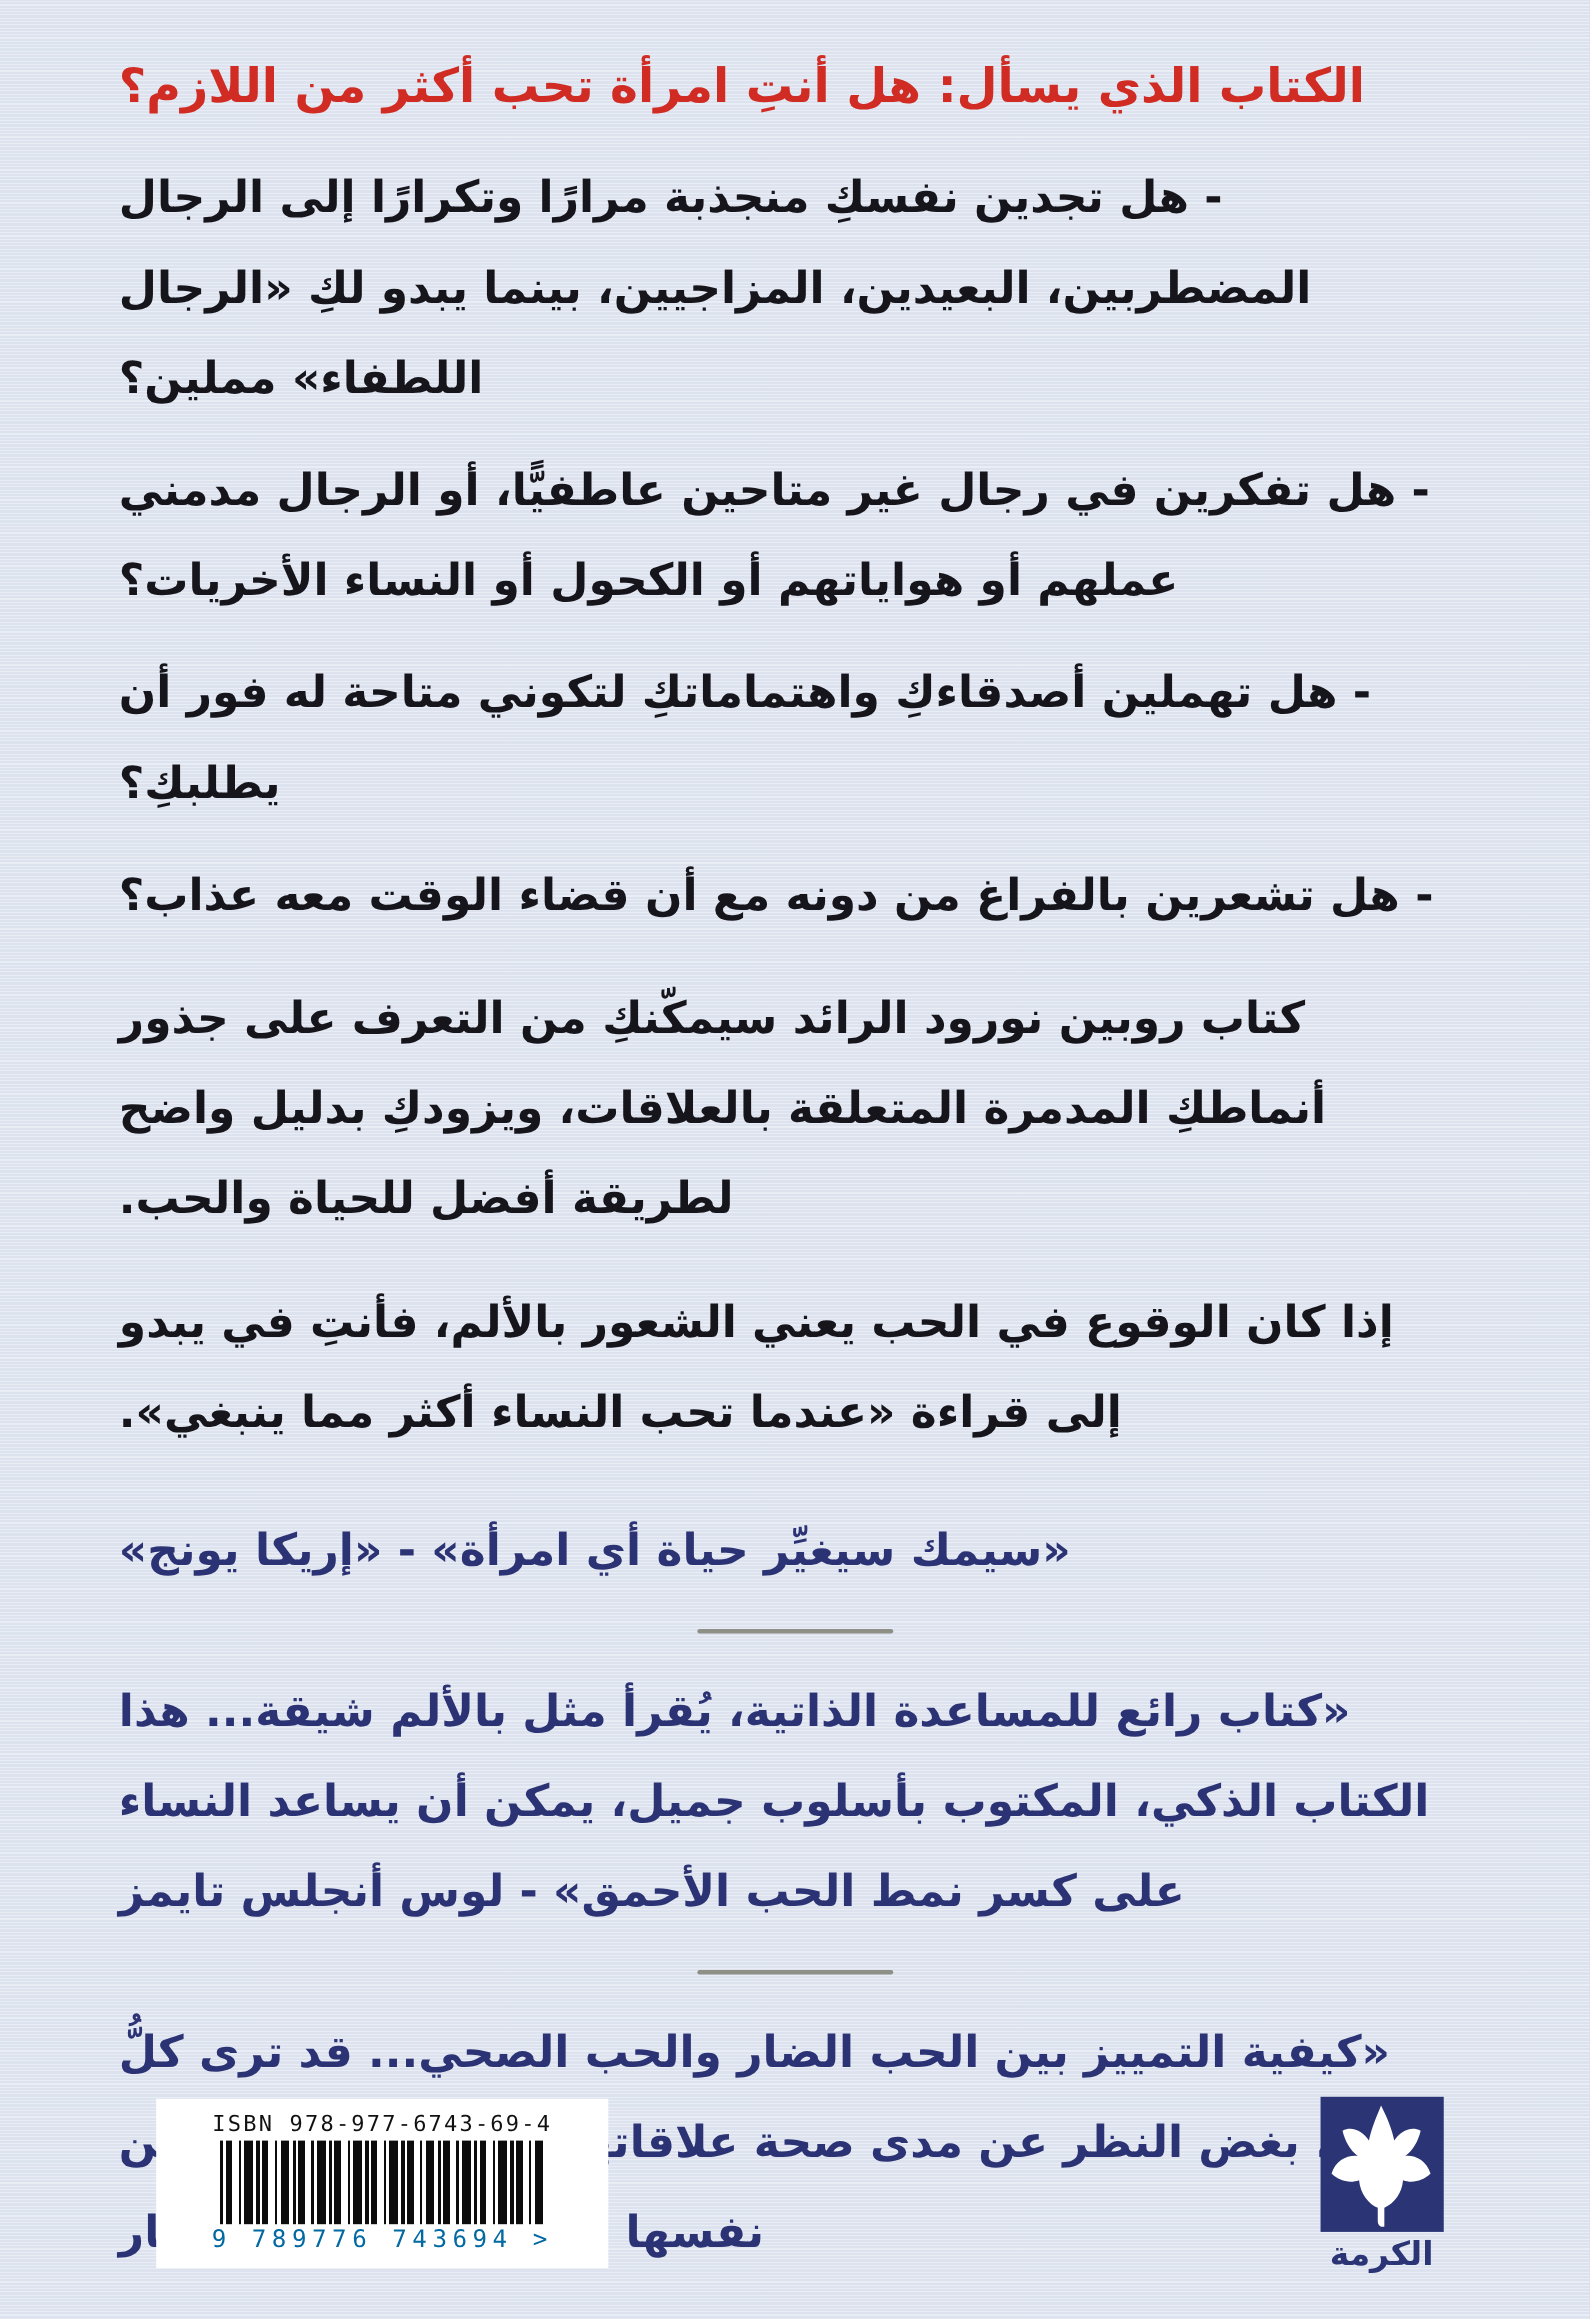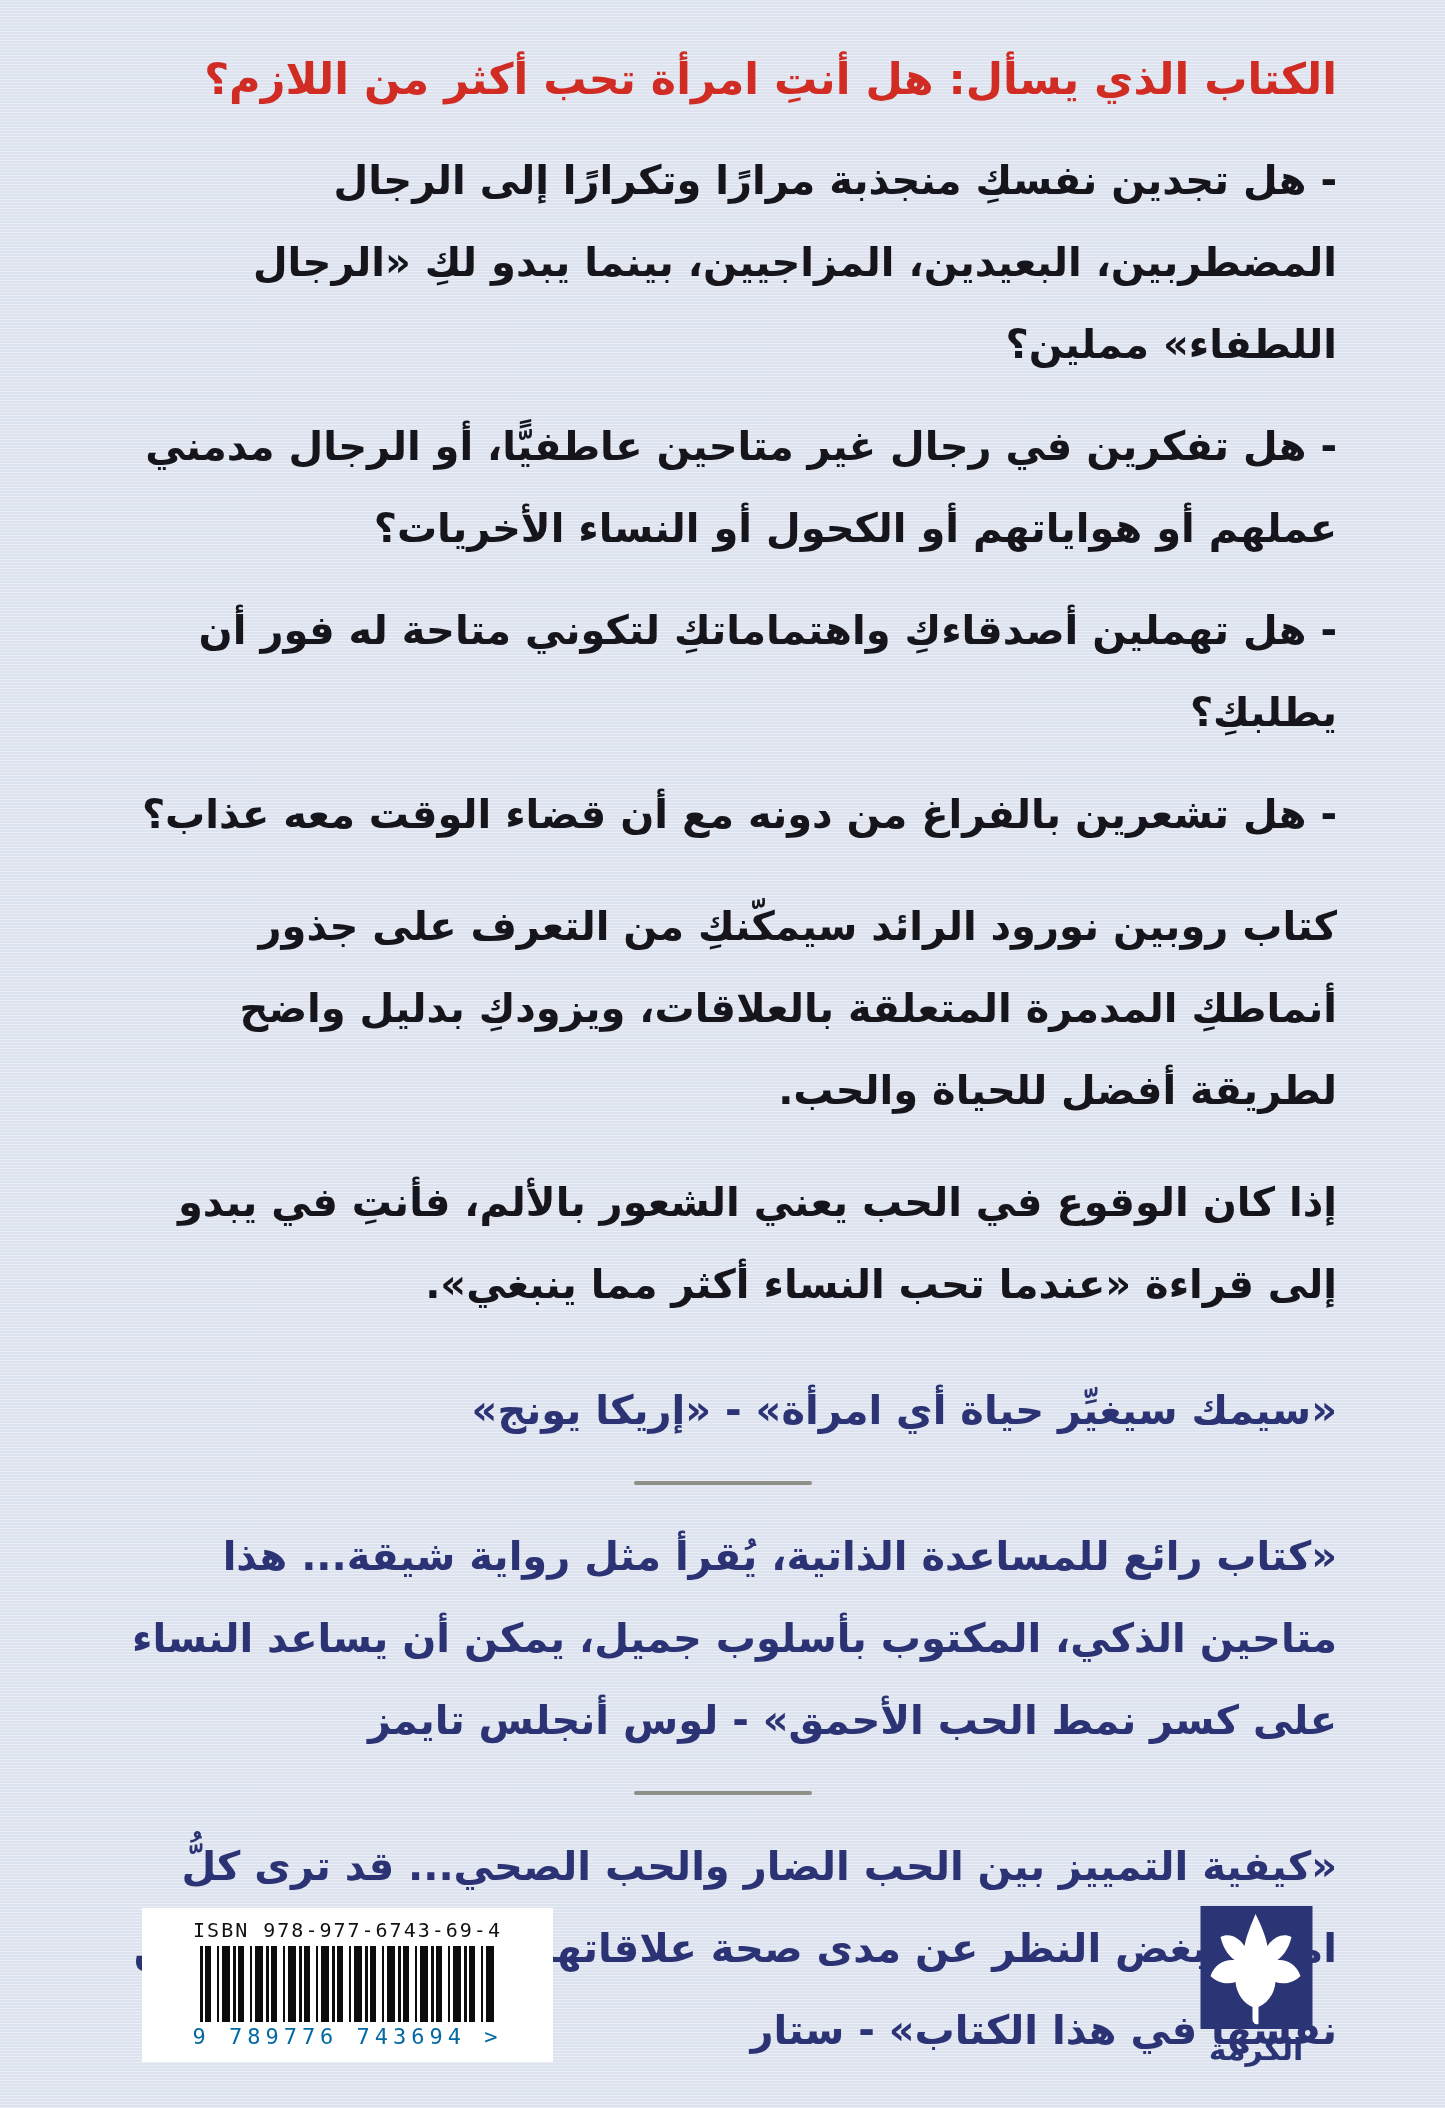--- a/index.html
+++ b/index.html
@@ -13,21 +13,21 @@
     margin:0 auto;
     overflow:hidden;
     background:#e0e5f0;
     background-image:repeating-linear-gradient(0deg,
       rgba(255,255,255,.30) 0 1px,
       rgba(213,219,234,.30) 1px 3px);
     color:#14141a;
   }
   .content{
     padding:46px 108px 0 108px;
-    text-align:right;
+    text-align:left;
   }
   .heading{
     margin:0 0 26px 0;
     font-size:43px;
     font-weight:bold;
     line-height:1.55;
     color:#d02c24;
   }
   .bullet, .para{
     margin:20px 0;
@@ -118,21 +118,21 @@
     <p class="bullet">- هل تهملين أصدقاءكِ واهتماماتكِ لتكوني متاحة له فور أن يطلبكِ؟</p>
     <p class="bullet">- هل تشعرين بالفراغ من دونه مع أن قضاء الوقت معه عذاب؟</p>
 
     <p class="para">كتاب روبين نورود الرائد سيمكّنكِ من التعرف على جذور أنماطكِ المدمرة المتعلقة بالعلاقات، ويزودكِ بدليل واضح لطريقة أفضل للحياة والحب.</p>
     <p class="para">إذا كان الوقوع في الحب يعني الشعور بالألم، فأنتِ في يبدو إلى قراءة «عندما تحب النساء أكثر مما ينبغي».</p>
 
     <p class="quote quote-first">«سيمك سيغيِّر حياة أي امرأة» - «إريكا يونج»</p>
 
     <div class="divider"></div>
 
-    <p class="quote">«كتاب رائع للمساعدة الذاتية، يُقرأ مثل رواية شيقة... هذا متاحين الذكي، المكتوب بأسلوب جميل، يمكن أن يساعد النساء على كسر نمط الحب الأحمق» - لوس أنجلس تايمز</p>
+    <p class="quote">«كتاب رائع للمساعدة الذاتية، يُقرأ مثل بالألم شيقة... هذا الكتاب الذكي، المكتوب بأسلوب جميل، يمكن أن يساعد النساء على كسر نمط الحب الأحمق» - لوس أنجلس تايمز</p>
 
     <div class="divider"></div>
 
     <p class="quote">«كيفية التمييز بين الحب الضار والحب الصحي... قد ترى كلُّ امرأة، بغض النظر عن مدى صحة علاقاتها مع الرجال، بعضًا من نفسها في هذا الكتاب» - ستار</p>
 
   </div>
 
   <div class="barcode-box">
     <div class="isbn">ISBN 978-977-6743-69-4</div>
     <div class="bars"></div>

